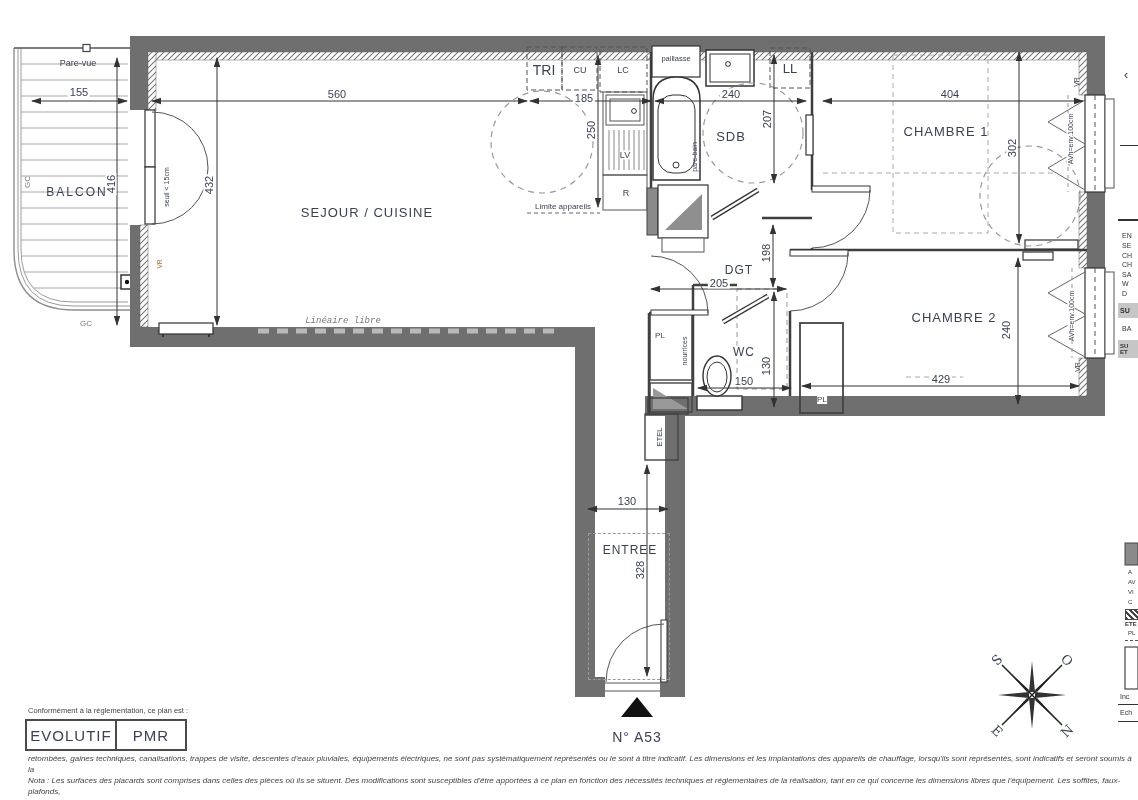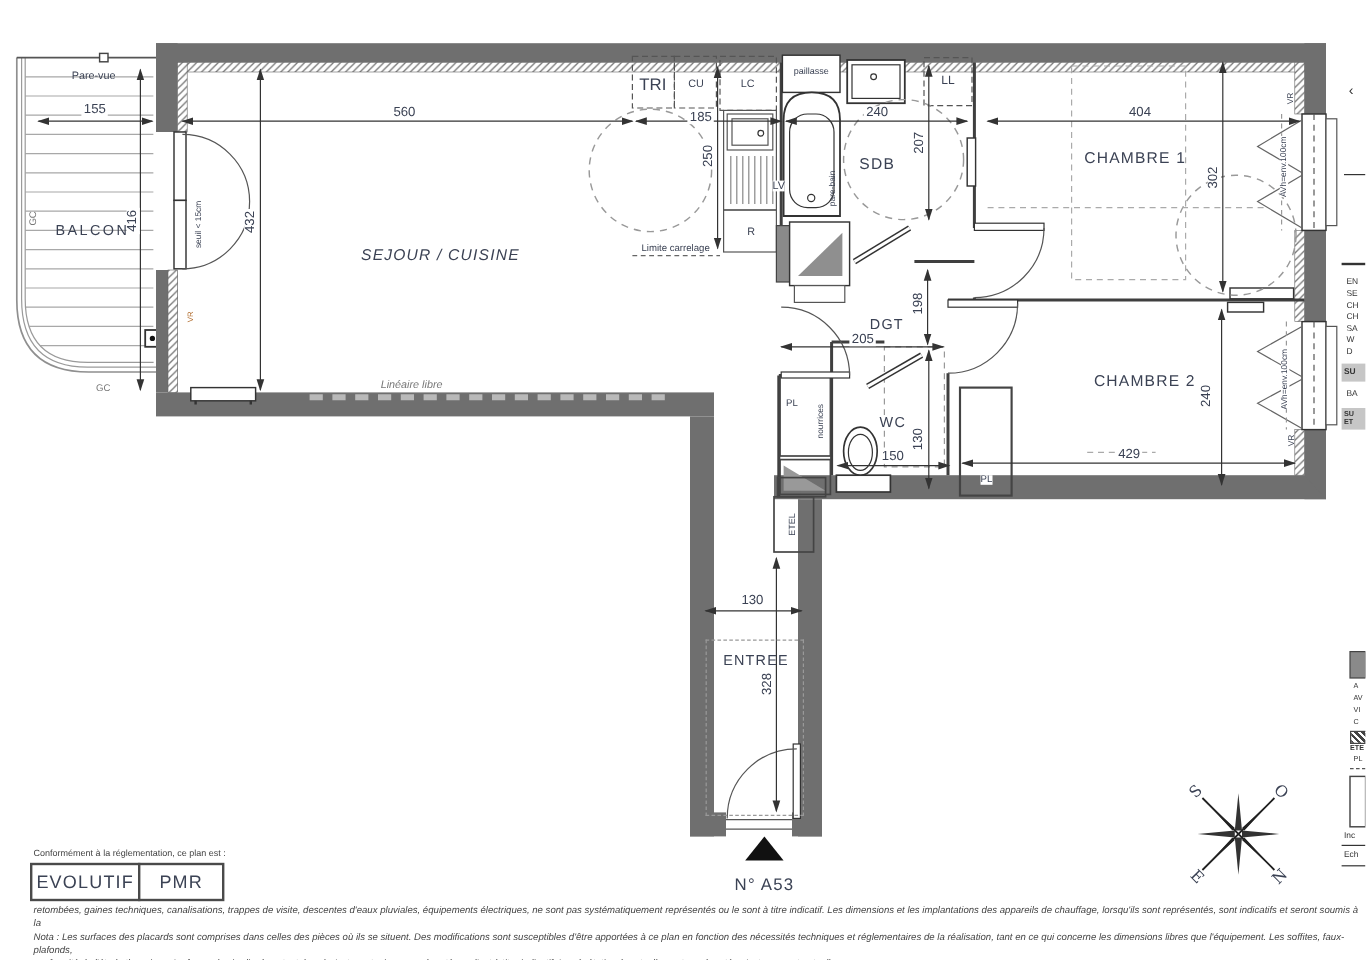--- a/index.html
+++ b/index.html
@@ -4,21 +4,21 @@
 <style>
   html,body{margin:0;padding:0;background:#fff;}
   #stage{position:relative;width:1138px;height:800px;overflow:hidden;background:#fff;
          font-family:"Liberation Sans",sans-serif;color:#3b4254;}
   svg{position:absolute;left:0;top:0;}
   .lbl{position:absolute;transform:translate(-50%,-50%);white-space:nowrap;line-height:1;
        color:#3b4254;background:transparent;}
   .rot{transform:translate(-50%,-50%) rotate(-90deg);}
   .bgw{background:#fff;padding:0 2px;}
   .gray{color:#777;}
-  .ital{font-style:italic;}
+  .ital{font-style:italic;font-family:Liberation Mono, monospace;}
   .badge{border:2px solid #4a4a4a;display:flex;align-items:center;justify-content:center;
          font-size:15px;letter-spacing:1px;color:#3b4254;background:#fff;}
   .legend-band{position:absolute;background:#c6c6c6;color:#333;font-size:6px;font-weight:bold;
                display:flex;flex-direction:column;justify-content:center;padding-left:2px;}
   .leg{position:absolute;font-size:7px;color:#333;white-space:nowrap;}
   .hatchsw{background:repeating-linear-gradient(45deg,#444 0 2px,#fff 2px 4px);}
   .hline{position:absolute;border-top:1.5px solid #333;}
   .dashline{position:absolute;border-top:1px dashed #555;}
 </style>
 </head>
@@ -244,39 +244,39 @@
 
 <div class="lbl" style="left:78px;top:63px;font-size:9px;">Pare-vue</div>
 <div class="lbl bgw" style="left:79px;top:92px;font-size:11px;">155</div>
 <div class="lbl" style="left:77px;top:192px;font-size:12px;letter-spacing:2px;background:transparent;text-align:right;">BALCON</div>
 <div class="lbl rot gray" style="left:28px;top:182px;font-size:8px;">GC</div>
 <div class="lbl rot bgw" style="left:111px;top:184px;font-size:11px;">416</div>
 <div class="lbl rot" style="left:166px;top:187px;font-size:7px;">seuil &lt; 15cm</div>
 <div class="lbl rot" style="left:160px;top:264px;font-size:6.5px;color:#b06a2a;">VR</div>
 <div class="lbl gray" style="left:86px;top:324px;font-size:8px;background:#fff;">GC</div>
 <div class="lbl rot bgw" style="left:209px;top:185px;font-size:11px;">432</div>
-<div class="lbl" style="left:367px;top:212px;font-size:13px;letter-spacing:1px;font-style:italic;">SEJOUR / CUISINE</div>
+<div class="lbl" style="left:367px;top:212px;font-size:13px;letter-spacing:1px;">SEJOUR / CUISINE</div>
 <div class="lbl bgw" style="left:337px;top:94px;font-size:11px;">560</div>
 <div class="lbl ital gray" style="left:343px;top:321px;font-size:9px;">Linéaire libre</div>
 
 <div class="lbl bgw" style="left:584px;top:98px;font-size:11px;">185</div>
 <div class="lbl" style="left:544px;top:70px;font-size:14px;">TRI</div>
 <div class="lbl" style="left:580px;top:70px;font-size:9px;">CU</div>
 <div class="lbl" style="left:623px;top:70px;font-size:9px;">LC</div>
 <div class="lbl" style="left:676px;top:59px;font-size:7.5px;">paillasse</div>
 <div class="lbl rot bgw" style="left:591px;top:130px;font-size:11px;">250</div>
-<div class="lbl" style="left:625px;top:155px;font-size:9px;background:#fff;margin-left:24px;">LV</div>
+<div class="lbl" style="left:625px;top:155px;font-size:9px;background:#fff;">LV</div>
 <div class="lbl" style="left:626px;top:193px;font-size:9px;">R</div>
-<div class="lbl bgw" style="left:563px;top:207px;font-size:8px;">Limite carrelage</div>
+<div class="lbl bgw" style="left:563px;top:207px;font-size:8px;">Limite appareils</div>
 
 <div class="lbl bgw" style="left:731px;top:94px;font-size:11px;">240</div>
 <div class="lbl rot bgw" style="left:767px;top:119px;font-size:11px;">207</div>
 <div class="lbl" style="left:731px;top:136px;font-size:13px;letter-spacing:1px;">SDB</div>
 <div class="lbl rot" style="left:694px;top:157px;font-size:7px;">pare-bain</div>
-<div class="lbl" style="left:790px;top:68px;font-size:10px;text-align:center;">LL</div>
+<div class="lbl" style="left:790px;top:68px;font-size:13px;text-align:center;">LL</div>
 
 <div class="lbl bgw" style="left:950px;top:94px;font-size:11px;">404</div>
 <div class="lbl" style="left:946px;top:131px;font-size:13px;letter-spacing:1px;">CHAMBRE 1</div>
 <div class="lbl rot bgw" style="left:1012px;top:148px;font-size:11px;">302</div>
 <div class="lbl rot" style="left:1076px;top:82px;font-size:7px;">VR</div>
 <div class="lbl rot" style="left:1070px;top:139px;font-size:7px;background:#fff;">AVh=env.100cm</div>
 
 <div class="lbl" style="left:739px;top:270px;font-size:12px;letter-spacing:1px;background:#fff;">DGT</div>
 <div class="lbl rot bgw" style="left:766px;top:253px;font-size:11px;">198</div>
 <div class="lbl bgw" style="left:719px;top:283px;font-size:11px;">205</div>

